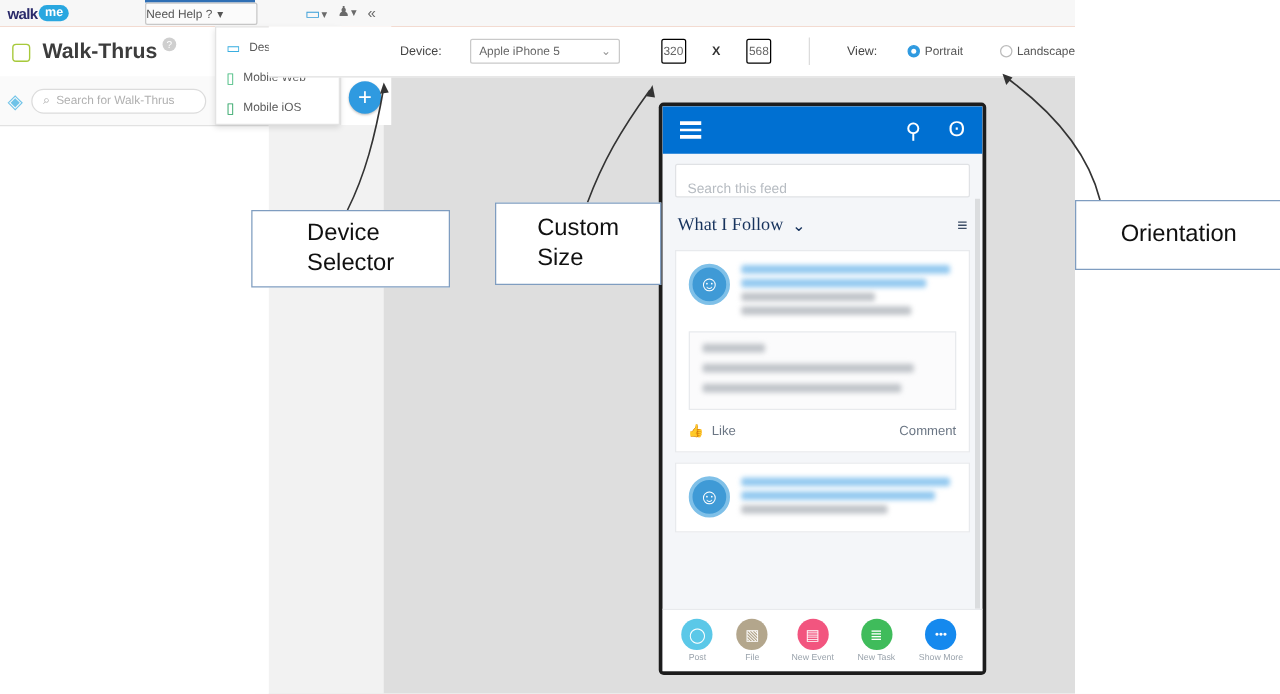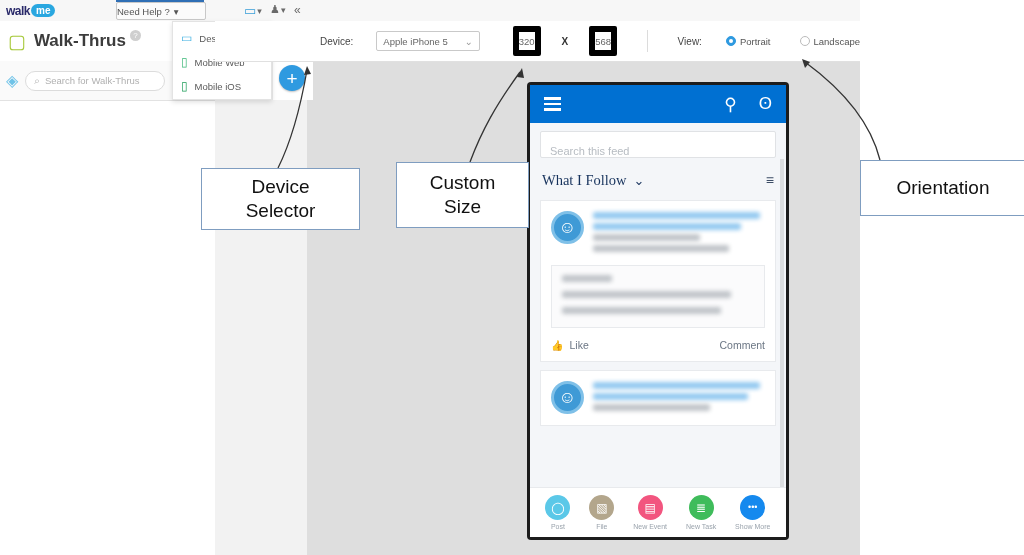--- a/index.html
+++ b/index.html
@@ -168,21 +168,21 @@
   .tb-label { font-size: 10px; color: #444; }
   #device-select {
     width: 192px; height: 20px; margin-left: 7px;
     border: 1px solid #c9c9c9; border-radius: 2px; background: #fff;
     display: flex; align-items: center; justify-content: space-between;
     padding: 0 6px; box-sizing: border-box;
     font-size: 9.5px; color: #666;
   }
   .size-box {
     width: 30px; height: 18px;
-    border: 6px solid #000000; border-radius: 2px; background: #fff;
+    border: 1px solid #000000; border-radius: 2px; background: #fff;
     display: flex; align-items: center; justify-content: center;
     font-size: 9.5px; color: #666;
   }
   #size-x { font-size: 10px; color: #333; font-weight: bold; margin: 0 5px; }
   #tb-divider {
     width: 1px; height: 22px; background: #dcdcdc; margin: 0 14px;
   }
   .radio-opt { display: flex; align-items: center; gap: 4px; font-size: 9.5px; color: #555; }
   .radio-dot {
     width: 10px; height: 10px; border-radius: 50%;
@@ -277,21 +277,21 @@
     color: #fff; font-size: 12px; line-height: 1;
   }
   .bb-label { font-size: 7px; color: #9aa3ac; }
 
   
   .callout {
     position: absolute;
     background: #ffffff;
     border: 1px solid #7f9dc0;
     display: flex; align-items: center; justify-content: center;
-    text-align: center; line-height: 1.25;
+    line-height: 1.25;
     font-size: 19px; color: #111;
   }
   #callout-device   { left: 201px; top: 168px; width: 157px; height: 60px; }
   #callout-size     { left: 396px; top: 162px; width: 131px; height: 64px; }
   #callout-orient   { left: 860px; top: 160px; width: 164px; height: 54px; }
 
   #leader-svg { position: absolute; left: 0; top: 0; width: 1024px; height: 555px; }
 
   
   #phone-scroll {

